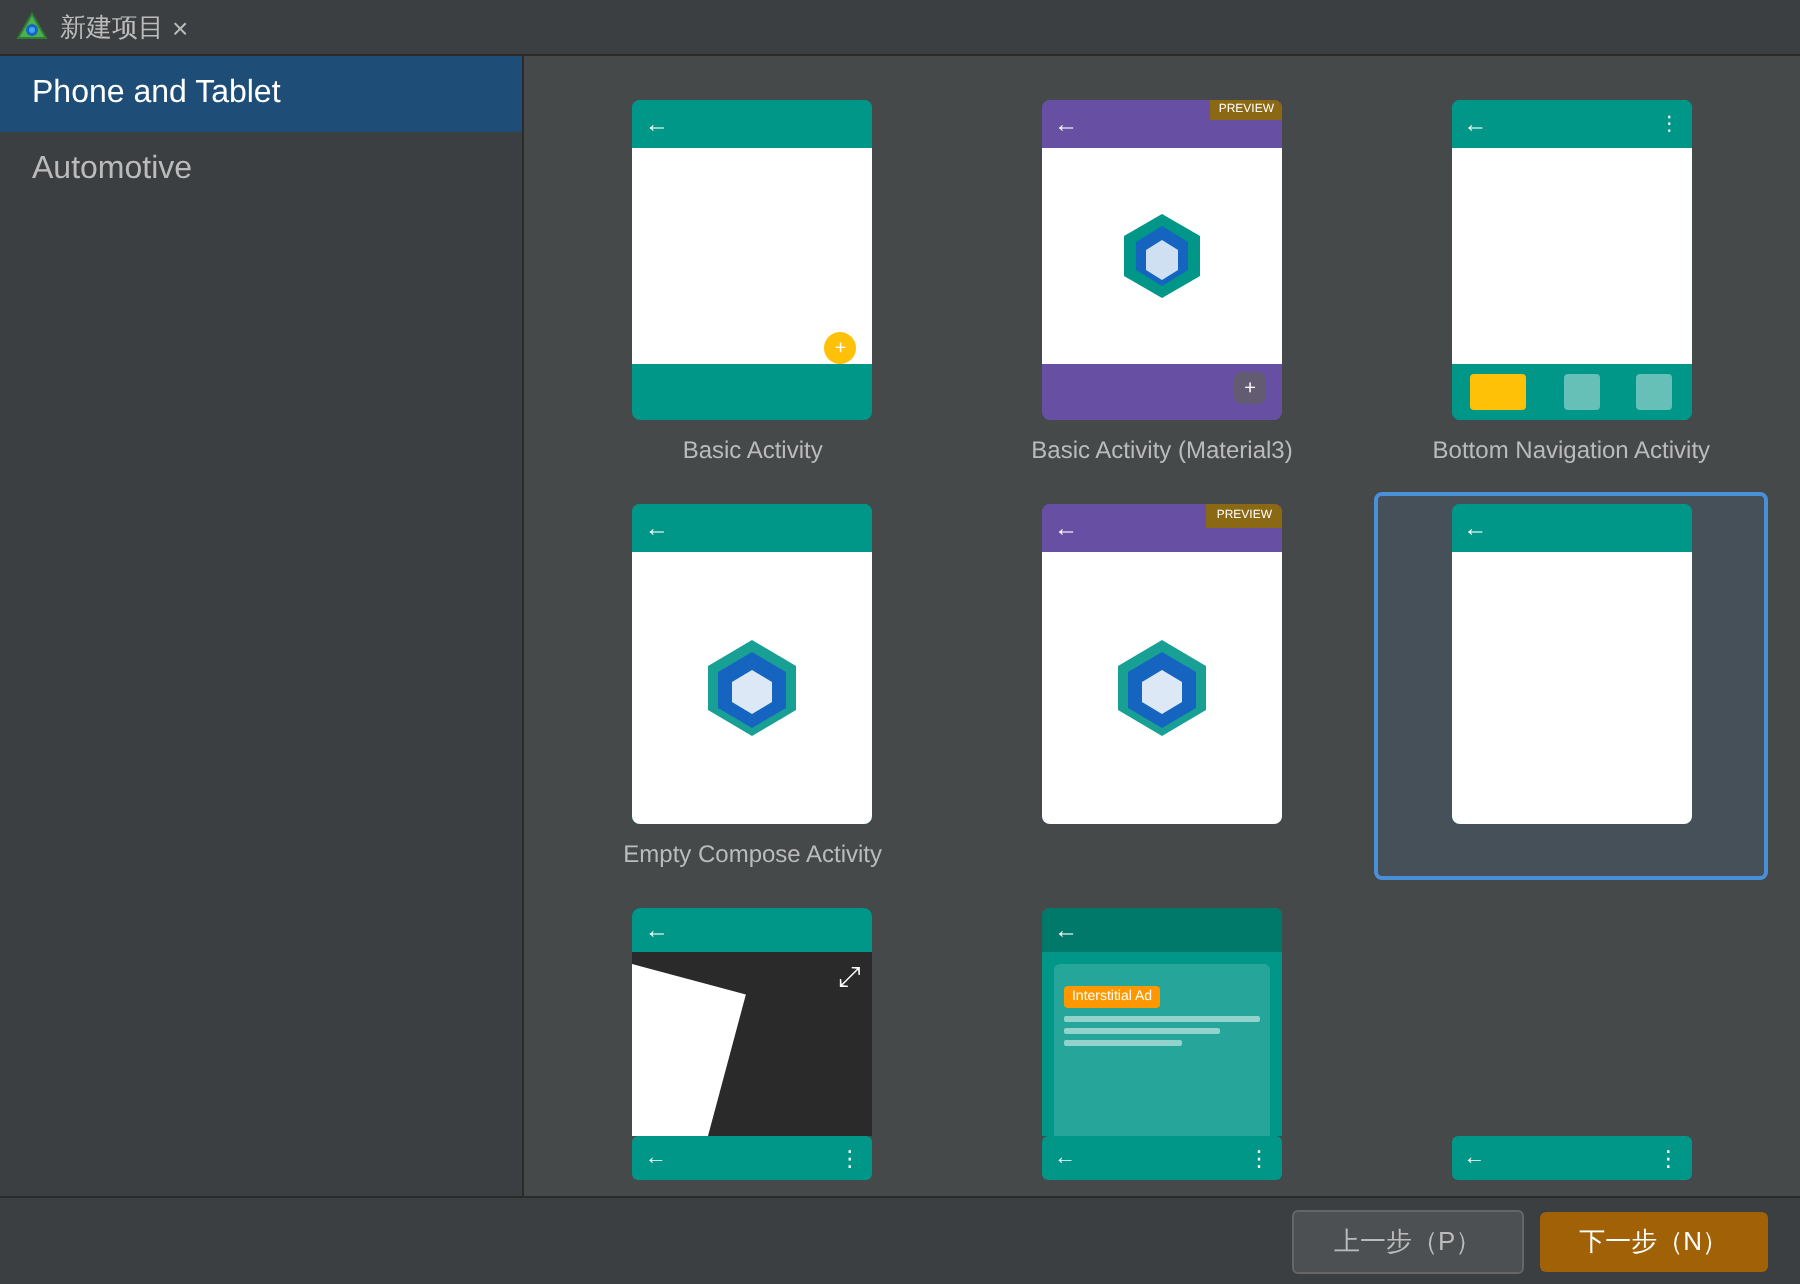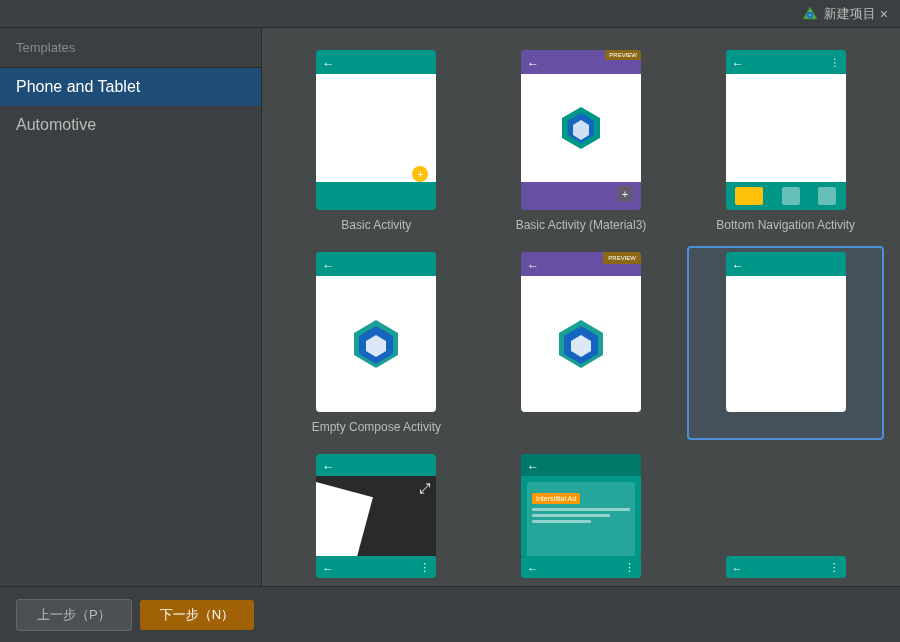--- a/index.html
+++ b/index.html
@@ -10,21 +10,21 @@
       width: 900px;
       height: 642px;
       overflow: hidden;
       display: flex;
       flex-direction: column;
     }
     .title-bar {
       background: #3c3f41;
       display: flex;
       align-items: center;
-      justify-content: flex-end;
+      justify-content: flex-start;
       padding: 4px 8px;
       height: 28px;
       border-bottom: 1px solid #2b2b2b;
     }
     .title-bar-left {
       display: flex;
       align-items: center;
       gap: 6px;
     }
     .title-bar-icon {
@@ -231,25 +231,26 @@
       position: relative;
     }
     .admob-topbar {
       height: 22px;
       background: #00796B;
       display: flex;
       align-items: center;
       padding: 0 6px;
     }
     .footer {
-      height: 56px;
+      height: 44px;
       background: #3c3f41;
       border-top: 1px solid #2b2b2b;
       display: flex;
       align-items: center;
+      justify-content: flex-end;
       padding: 0 16px;
       gap: 8px;
     }
     .footer-btn {
       padding: 6px 20px;
       border-radius: 3px;
       font-size: 13px;
       cursor: pointer;
       border: none;
     }
@@ -280,21 +281,20 @@
       <circle cx="8" cy="9" r="1.5" fill="#42A5F5"></circle>
     </svg>
     <span class="title-bar-title">新建项目</span>
   </div>
   <span class="title-bar-close">×</span>
 </div>
 
 <div class="main-content">
 
   <div class="sidebar">
-    <div class="sidebar-header">Templates</div>
     <div class="sidebar-item active">Phone and Tablet</div>
     <div class="sidebar-item">Automotive</div>
   </div>
 
   <div class="content-area">
     <div class="templates-grid">
 
 
       <div class="template-item">
         <div style="width:120px;height:160px;background:#009688;border-radius:4px;position:relative;overflow:hidden;">

